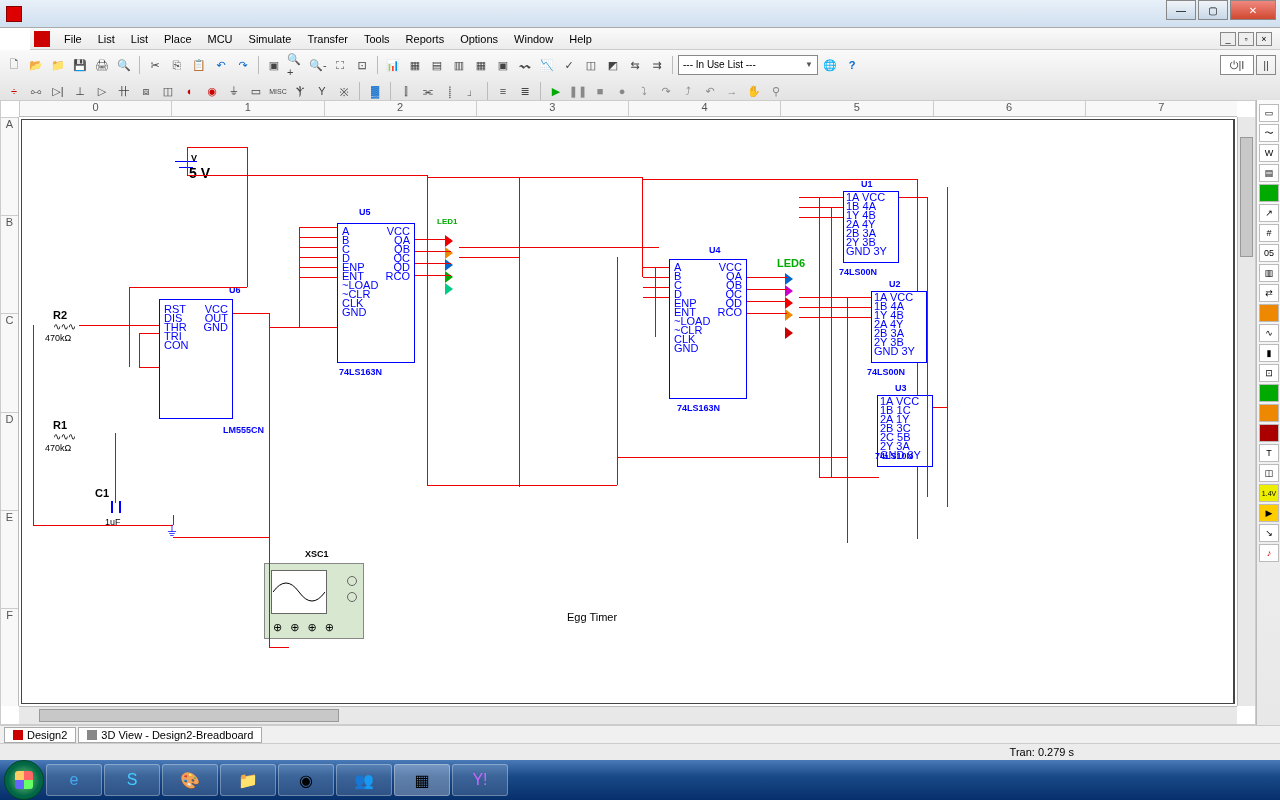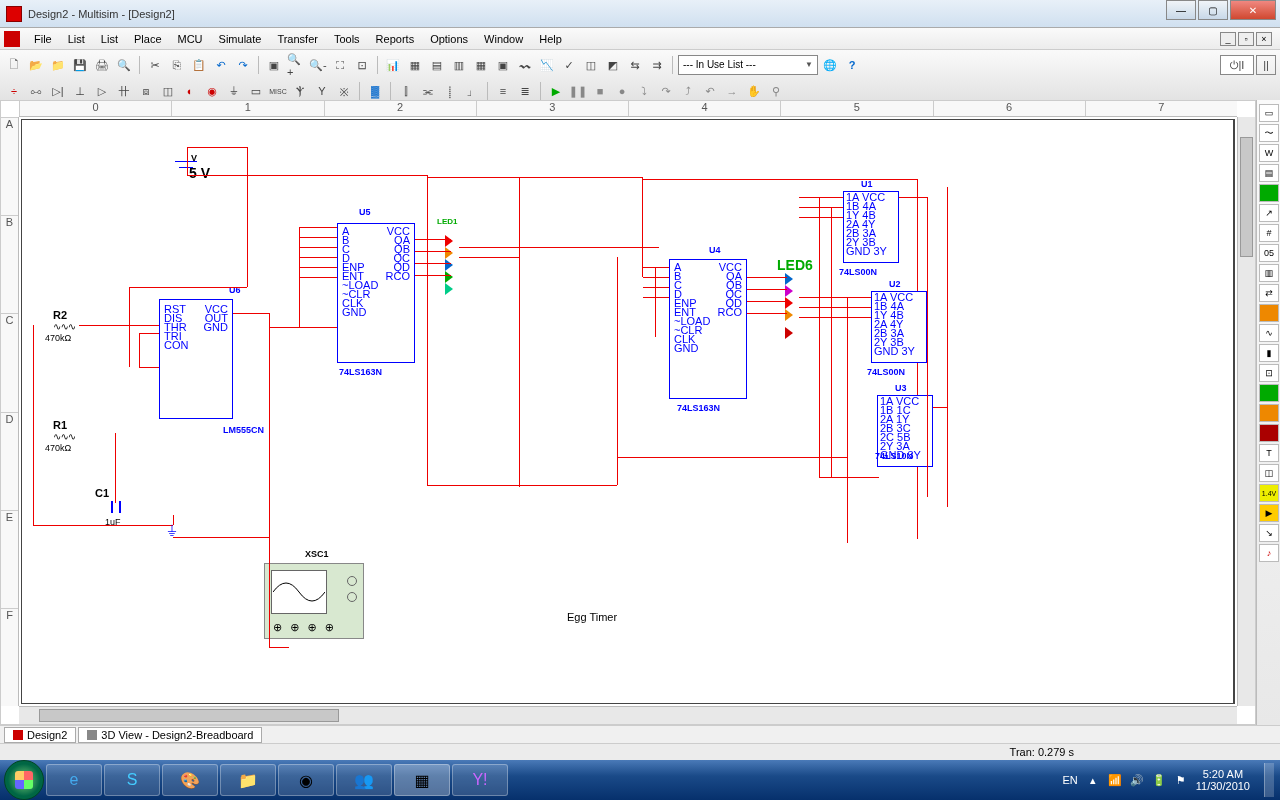--- a/index.html
+++ b/index.html
@@ -7,21 +7,21 @@
 
 
 .titlebar { height: 28px; background: linear-gradient(#e8f0f8, #d0e0f0); border-bottom: 1px solid #aaa; display: flex; align-items: center; padding: 0 6px; }
 .titlebar .icon { width: 16px; height: 16px; background: #d00; margin-right: 6px; border: 1px solid #800; }
 .titlebar .title { flex: 1; color: #333; }
 .winbtns { display: flex; gap: 2px; position: absolute; right: 4px; top: 0; }
 .winbtn { width: 30px; height: 20px; background: linear-gradient(#f0f4f8, #c8d8e8); border: 1px solid #888; display: flex; align-items: center; justify-content: center; font-size: 10px; cursor: pointer; }
 .winbtn.close { background: linear-gradient(#f08880, #d04830); color: #fff; width: 46px; }
 
 
-.menubar { height: 22px; background: linear-gradient(#fafafa, #ececec); border-bottom: 1px solid #ccc; display: flex; align-items: center; padding: 0 4px; }
+.menubar { height: 22px; background: linear-gradient(#fafafa, #ececec); border-bottom: 1px solid #ccc; display: flex; align-items: center; padding: 0 4px; margin-left: 30px; }
 .menubar .appicon { width: 16px; height: 16px; background: #c00; margin-right: 6px; }
 .menubar .item { padding: 2px 8px; cursor: pointer; }
 .menubar .spacer { flex: 1; }
 .menubar .mdi { display: flex; gap: 2px; margin-right: 4px; }
 .menubar .mdi span { width: 16px; height: 14px; border: 1px solid #888; background: #eee; cursor: pointer; display: flex; align-items: center; justify-content: center; font-size: 9px; }
 
 
 .toolbars { background: linear-gradient(#fafafa, #e0e0e0); border-bottom: 1px solid #bbb; padding: 2px 4px; }
 .toolbar-row { display: flex; align-items: center; gap: 2px; height: 26px; }
 .tbtn { width: 20px; height: 20px; border: 1px solid transparent; display: flex; align-items: center; justify-content: center; cursor: pointer; font-size: 11px; color: #444; }
@@ -83,21 +83,20 @@
 .tray .ic { width: 14px; height: 14px; cursor:pointer; display:inline-flex; align-items:center; justify-content:center; }
 .showdesk { width: 10px; height: 34px; background: rgba(255,255,255,0.2); border-left: 1px solid rgba(255,255,255,0.3); margin-left: 6px; cursor:pointer; }
 
 .smallpins { display:flex; flex-direction:column; font-size:5px; line-height:9px; padding:1px 2px; color:#00f; }
 </style>
 </head>
 <body>
 
 <div class="titlebar">
   <div class="icon"></div>
-  <div class="title">Design2 - Multisim - [Design2]</div>
   <div class="winbtns">
     <div class="winbtn">—</div>
     <div class="winbtn">▢</div>
     <div class="winbtn close">✕</div>
   </div>
 </div>
 
 <div class="menubar">
   <div class="appicon"></div>
   <div class="item">File</div>
@@ -371,21 +370,21 @@
             <span>RCO</span>
         </div>
       </div>
       <div class="label" style="left:658px; top:286px">74LS163N</div>
       <div class="wire h" style="left:624px; top:150px; width:26px"></div>
       <div class="wire h" style="left:624px; top:160px; width:26px"></div>
       <div class="wire h" style="left:624px; top:170px; width:26px"></div>
       <div class="wire h" style="left:624px; top:180px; width:26px"></div>
       <div class="wire v" style="left:636px; top:150px; height:70px"></div>
 
-      <div class="label" style="left:758px; top:140px; font-size:14px; color:#0a0">LED6</div>
+      <div class="label" style="left:758px; top:140px; font-size:11px; color:#0a0">LED6</div>
       <div class="led" style="left:764px; top:158px; border-top-color:#06c"></div>
       <div class="led" style="left:764px; top:170px; border-top-color:#c0c"></div>
       <div class="led" style="left:764px; top:182px; border-top-color:#e00"></div>
       <div class="led" style="left:764px; top:194px; border-top-color:#e80"></div>
       <div class="led" style="left:764px; top:212px; border-top-color:#c00"></div>
       <div class="wire h" style="left:728px; top:160px; width:40px"></div>
       <div class="wire h" style="left:728px; top:172px; width:40px"></div>
       <div class="wire h" style="left:728px; top:184px; width:40px"></div>
       <div class="wire h" style="left:728px; top:196px; width:40px"></div>
 
@@ -521,26 +520,13 @@
 <div class="taskbar">
   <div class="startorb"></div>
   <div class="tasktab" style="color:#4ae">e</div>
   <div class="tasktab" style="color:#4cf">S</div>
   <div class="tasktab">🎨</div>
   <div class="tasktab">📁</div>
   <div class="tasktab">◉</div>
   <div class="tasktab">👥</div>
   <div class="tasktab" style="background:rgba(255,255,255,0.3)">▦</div>
   <div class="tasktab" style="color:#c6f">Y!</div>
-  <div class="tray">
-    <span>EN</span>
-    <span class="ic">▴</span>
-    <span class="ic">📶</span>
-    <span class="ic">🔊</span>
-    <span class="ic">🔋</span>
-    <span class="ic">⚑</span>
-    <div class="clock">
-      <div>5:20 AM</div>
-      <div>11/30/2010</div>
-    </div>
-    <div class="showdesk"></div>
-  </div>
 </div>
 
 </body></html>

